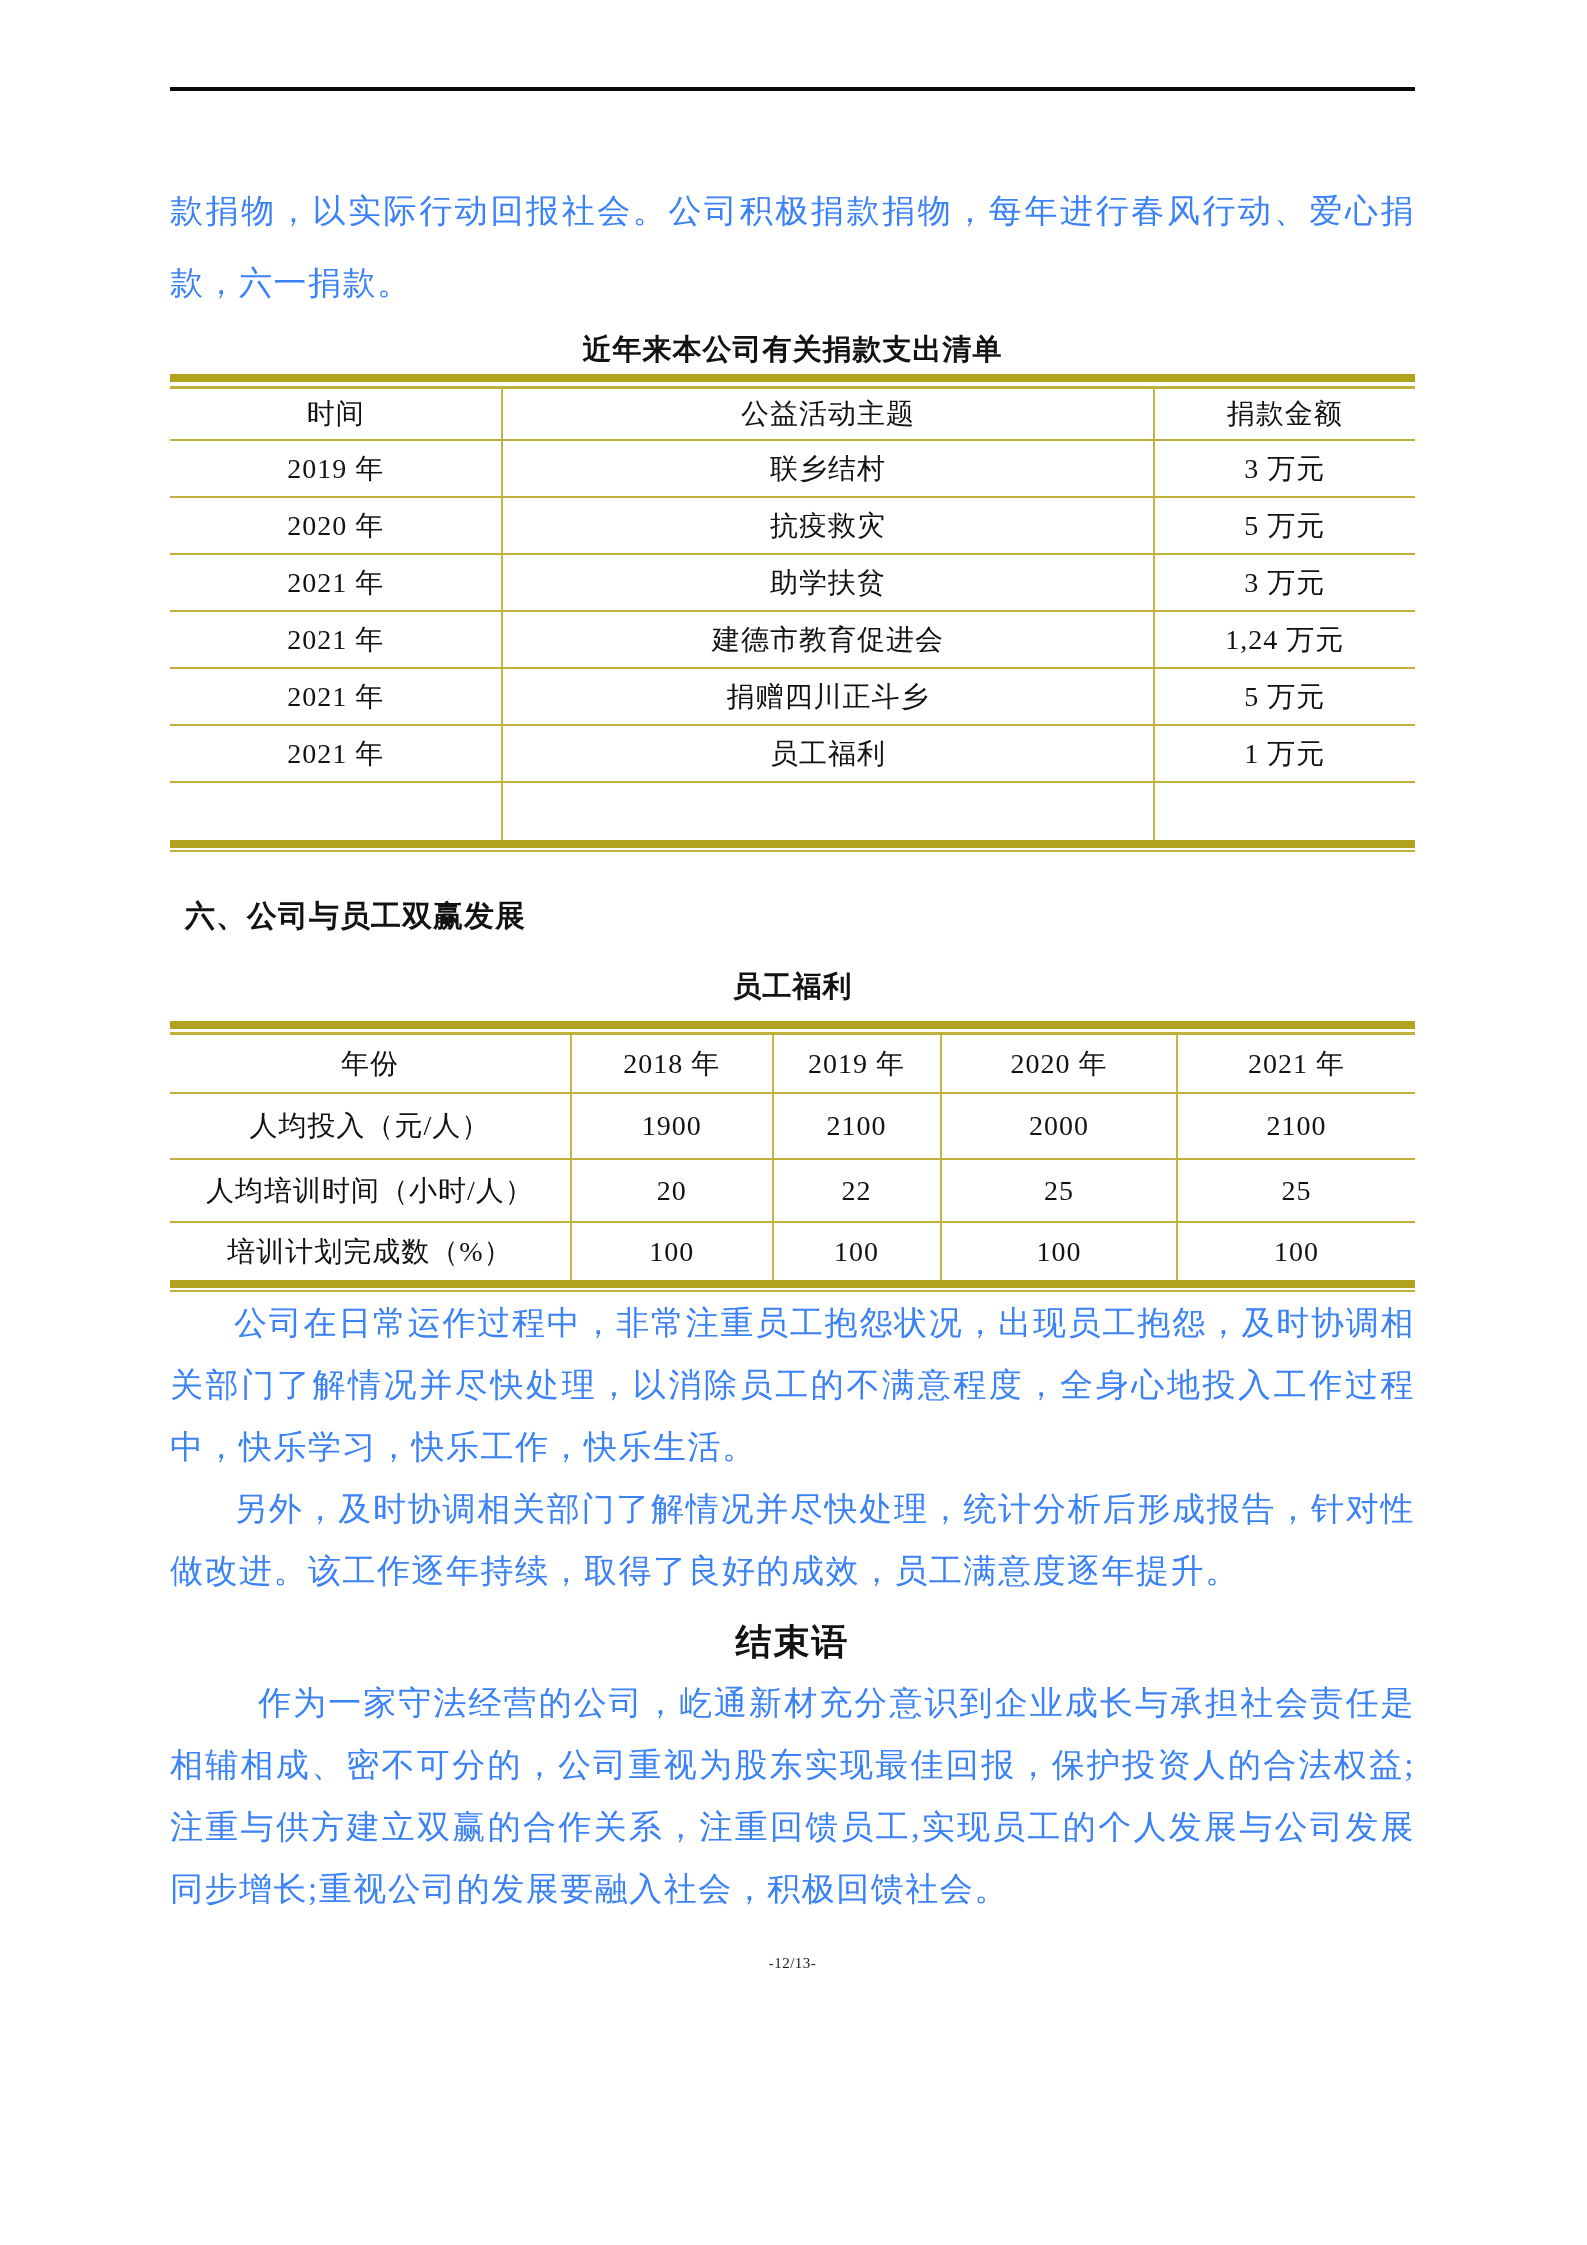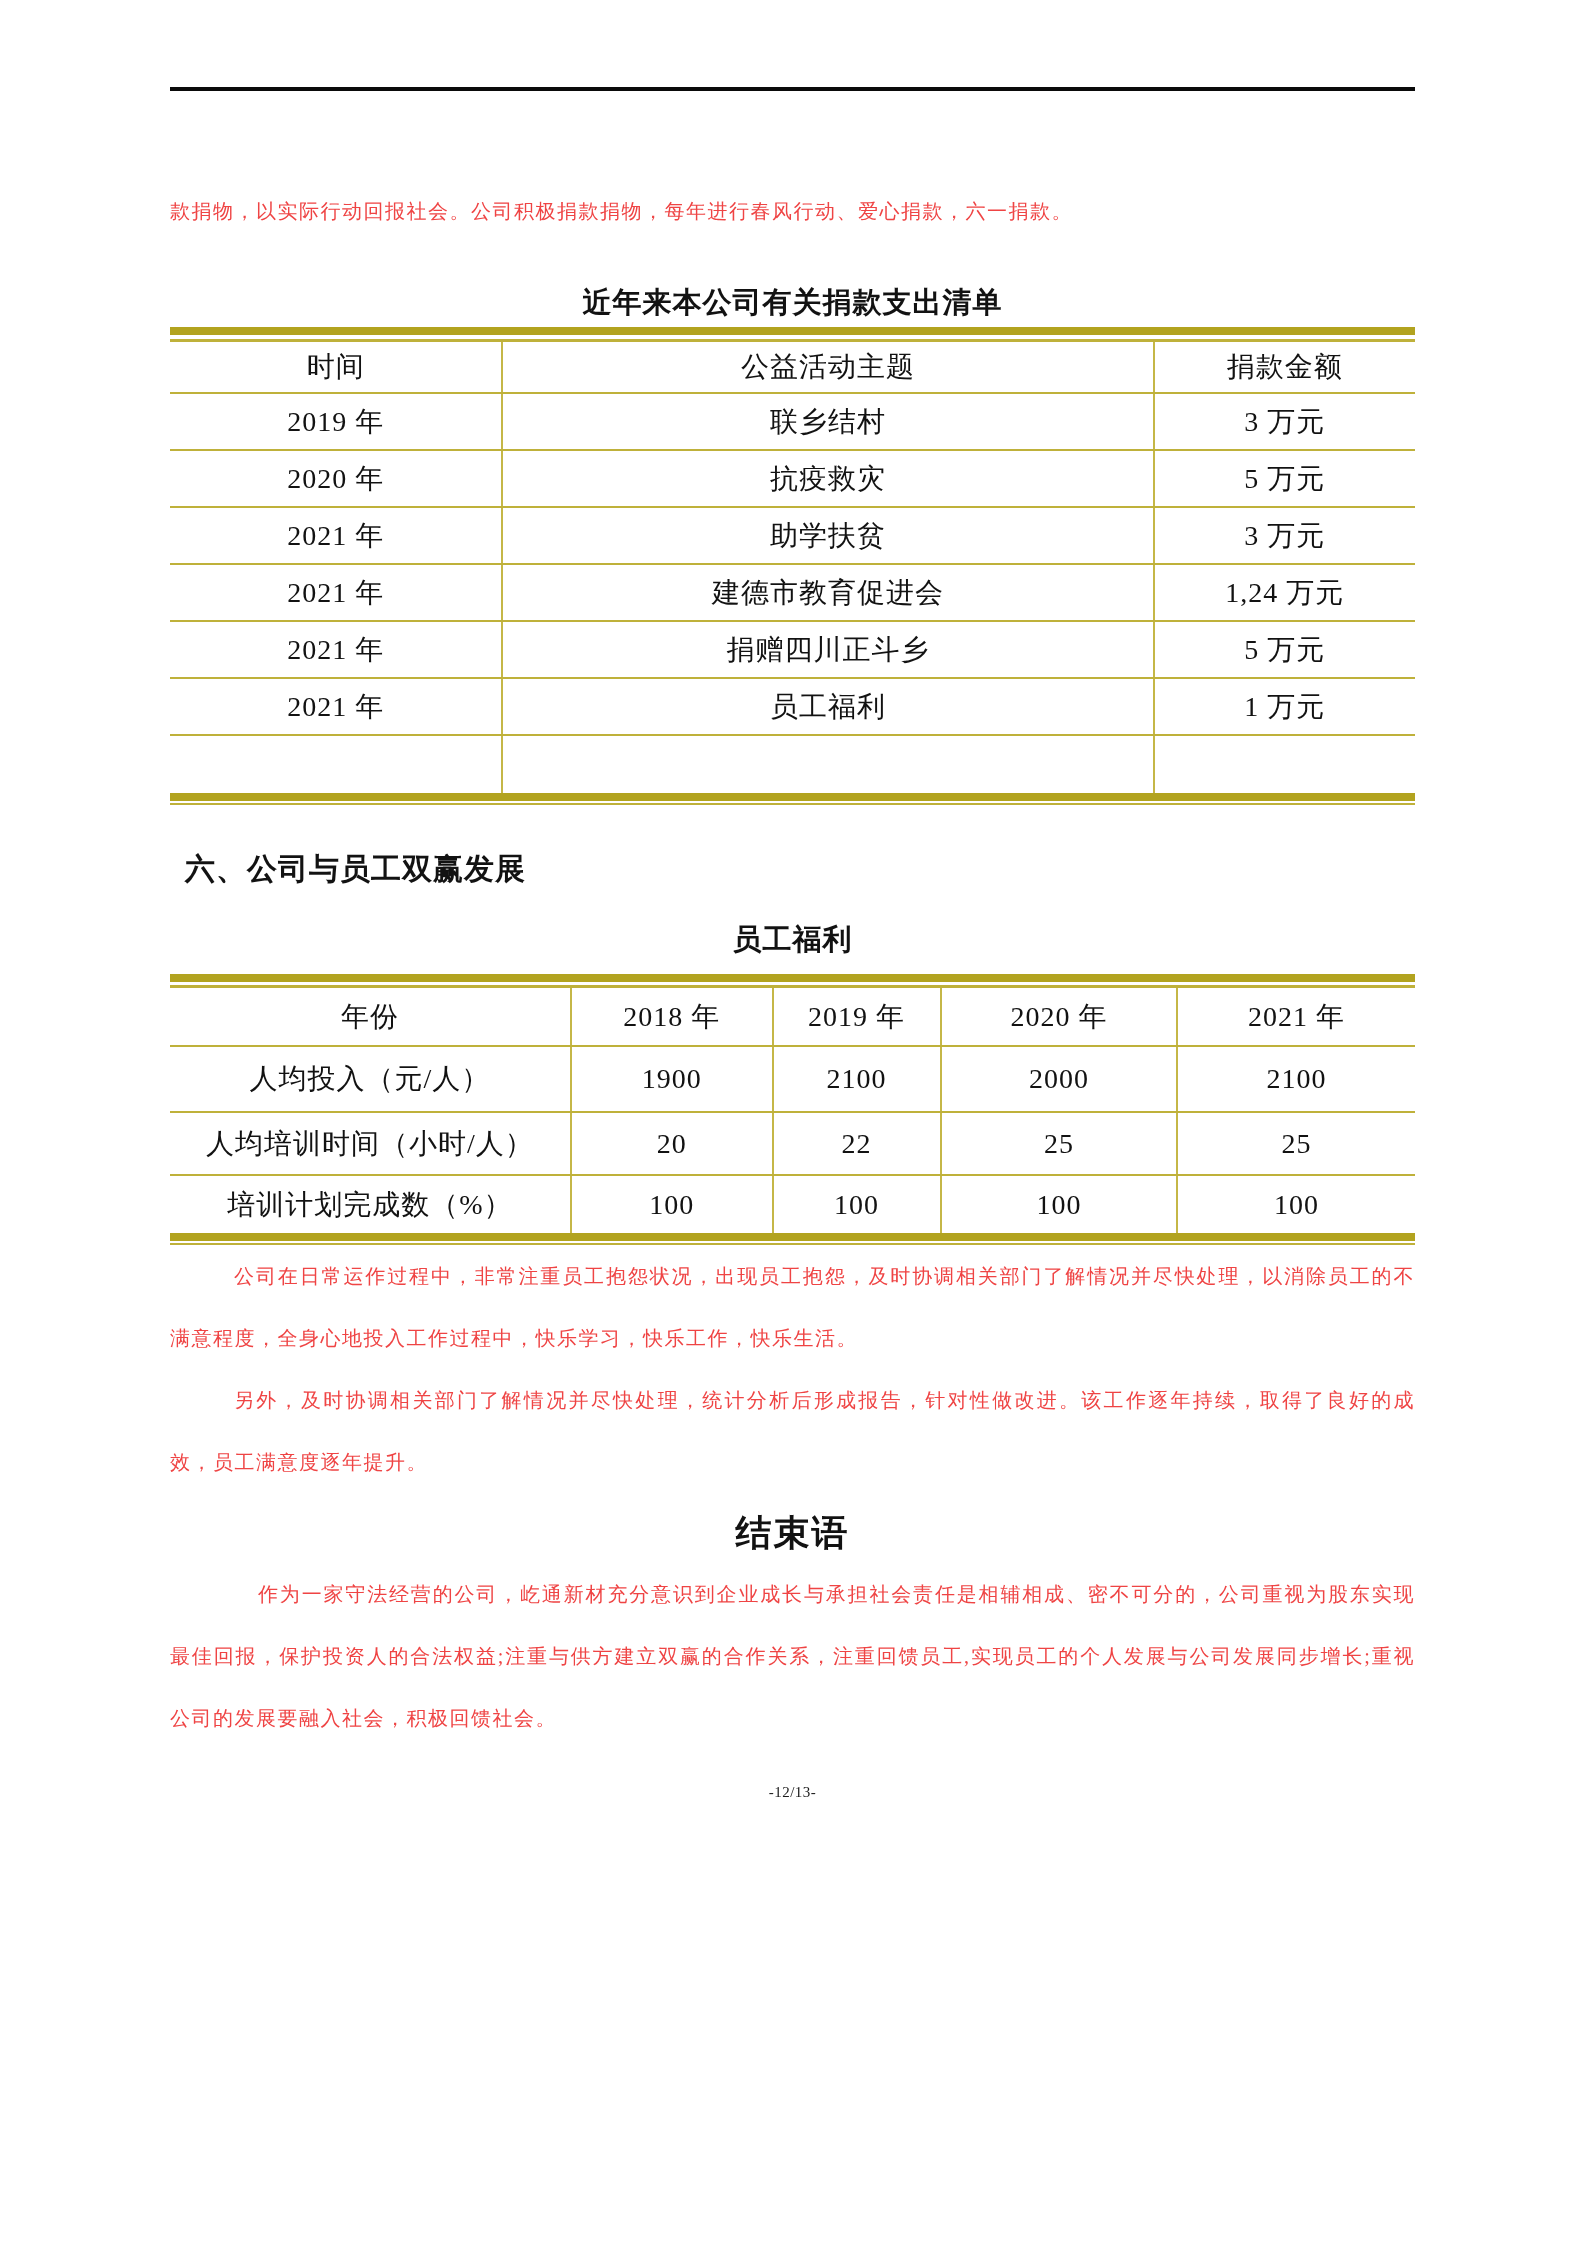--- a/index.html
+++ b/index.html
@@ -10,37 +10,37 @@
     background:#ffffff;
     font-family:"Liberation Serif","DejaVu Serif",serif;
     color:#121212;
     overflow:hidden;
   }
   .content{margin:0 172px 0 170px;}
   .top-rule{margin:87px 172px 0 170px;height:4px;background:#0a0a0a;}
 
   p.body{
     margin:0;
-    font-size:20px;
+    font-size:33px;
     line-height:62px;
     letter-spacing:1.5px;
     text-align:justify;
     text-justify:inter-character;
     word-break:break-all;
-    color:#ef4444;
+    color:#3b82f6;
   }
   p.intro{line-height:72px;margin-top:84px;}
   p.indent{text-indent:64px;}
   p.indent3{text-indent:88px;}
 
   .tbl-title{
     margin:0;text-align:center;font-weight:bold;
     font-size:29px;line-height:40px;letter-spacing:1px;
   }
-  .t1{margin-top:35px;font-family:Liberation Serif, serif;}
+  .t1{margin-top:10px;font-family:Liberation Serif, serif;}
   .t2{margin-top:30px;}
 
   .sec-heading{
     margin:44px 0 0 0;padding-left:15px;
     font-size:30px;line-height:40px;font-weight:bold;letter-spacing:1px;
   }
   .after-heading{margin-top:11px;}
 
   
   .tbl-frame{margin-top:5px;}

